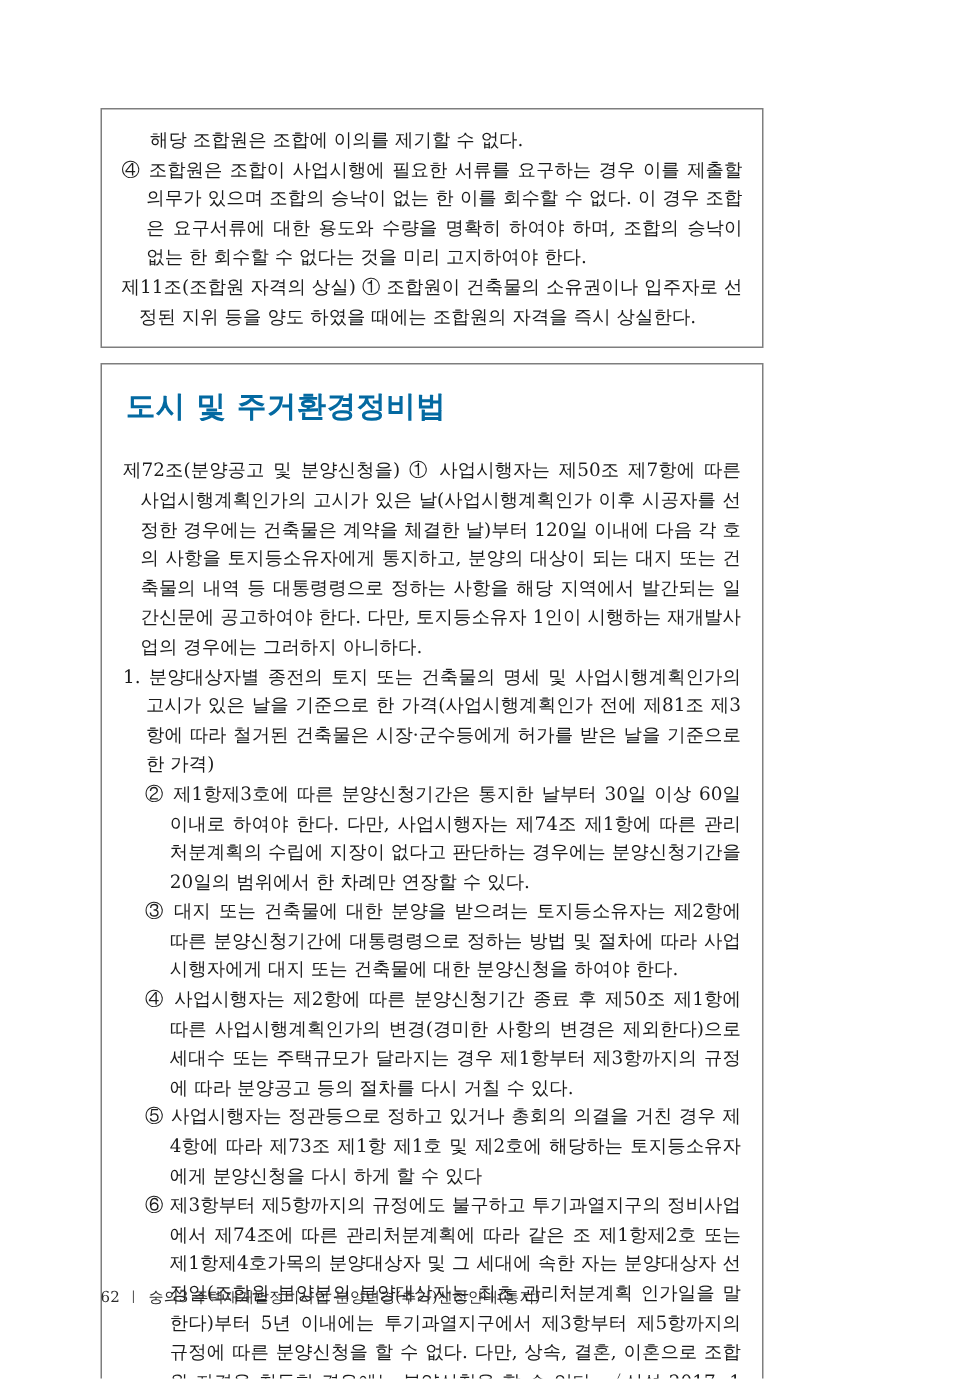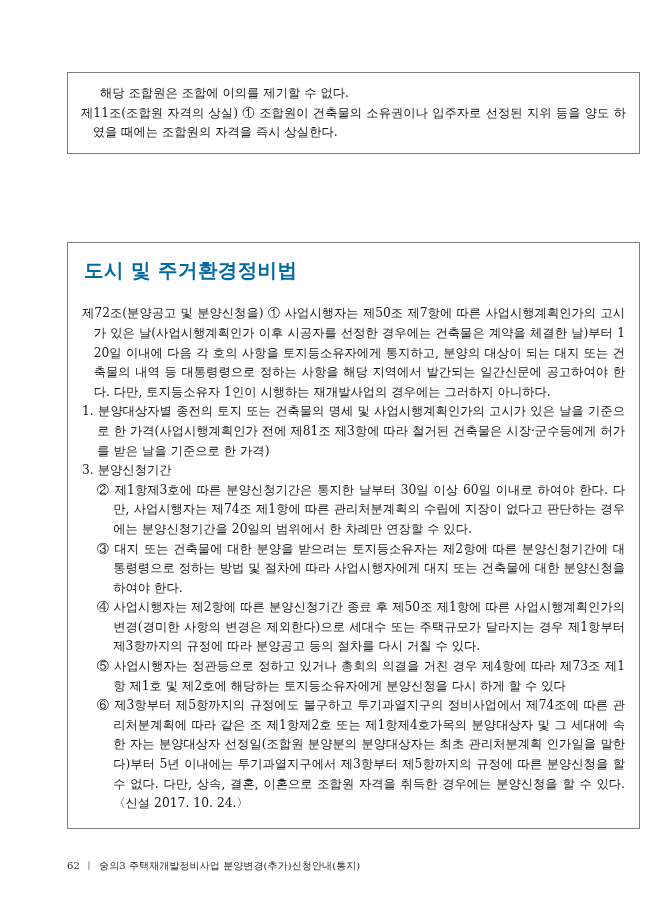--- a/index.html
+++ b/index.html
@@ -20,21 +20,21 @@
   .page {
     position: absolute;
     inset: 0;
     background: #ffffff;
   }
 
   
   .box {
     position: absolute;
     left: 67px;
-    width: 573px;            
+    width: 442px;            
     box-sizing: border-box;
     border: 1px solid #7e7e7e;
     background: #ffffff;
   }
 
   #box-top {
     top: 72px;
     padding: 11px 13px 10px 13px;
   }
 
@@ -111,36 +111,36 @@
 </style>
 </head>
 <body>
 
 <div class="page">
 
   <div class="box" id="box-top">
 
     <p class="para ind-body">해당 조합원은 조합에 이의를 제기할 수 없다.</p>
 
+    <p class="para ind-circle">④ 조합원은 조합이 사업시행에 필요한 서류를 요구하는 경우 이를 제출할 의무가 있으며 조합의 승낙이 없는 한 이를 회수할 수 없다. 이 경우 조합은 요구서류에 대한 용도와 수량을 명확히 하여야 하며, 조합의 승낙이 없는 한 회수할 수 없다는 것을 미리 고지하여야 한다.</p>
 
     <p class="para ind-article"><span class="bold">제11조(조합원 자격의 상실)</span><span> ① 조합원이 건축물의 소유권이나 입주자로 선정된 지위 등을 양도 하였을 때에는 조합원의 자격을 즉시 상실한다.</span></p>
 
 
   </div>
 
   <div class="box" id="box-bottom">
 
     <div class="law-heading">도시 및 주거환경정비법</div>
 
     <p class="para ind-article"><span class="bold">제72조(분양공고 및 분양신청을)</span><span> ① 사업시행자는 제50조 제7항에 따른 사업시행계획인가의 고시가 있은 날(사업시행계획인가 이후 시공자를 선정한 경우에는 건축물은 계약을 체결한 날)부터 120일 이내에 다음 각 호의 사항을 토지등소유자에게 통지하고, 분양의 대상이 되는 대지 또는 건축물의 내역 등 대통령령으로 정하는 사항을 해당 지역에서 발간되는 일간신문에 공고하여야 한다. 다만, 토지등소유자 1인이 시행하는 재개발사업의 경우에는 그러하지 아니하다.</span></p>
 
     <p class="para ind-num">1. 분양대상자별 종전의 토지 또는 건축물의 명세 및 사업시행계획인가의 고시가 있은 날을 기준으로 한 가격(사업시행계획인가 전에 제81조 제3항에 따라 철거된 건축물은 시장·군수등에게 허가를 받은 날을 기준으로 한 가격)</p>
 
 
-    <p class="para ind-num">3. 분양신청기간</p>
 
 
     <p class="para ind-circle-2">② 제1항제3호에 따른 분양신청기간은 통지한 날부터 30일 이상 60일 이내로 하여야 한다. 다만, 사업시행자는 제74조 제1항에 따른 관리처분계획의 수립에 지장이 없다고 판단하는 경우에는 분양신청기간을 20일의 범위에서 한 차례만 연장할 수 있다.</p>
 
     <p class="para ind-circle-2">③ 대지 또는 건축물에 대한 분양을 받으려는 토지등소유자는 제2항에 따른 분양신청기간에 대통령령으로 정하는 방법 및 절차에 따라 사업시행자에게 대지 또는 건축물에 대한 분양신청을 하여야 한다.</p>
 
     <p class="para ind-circle-2">④ 사업시행자는 제2항에 따른 분양신청기간 종료 후 제50조 제1항에 따른 사업시행계획인가의 변경(경미한 사항의 변경은 제외한다)으로 세대수 또는 주택규모가 달라지는 경우 제1항부터 제3항까지의 규정에 따라 분양공고 등의 절차를 다시 거칠 수 있다.</p>
 
     <p class="para ind-circle-2">⑤ 사업시행자는 정관등으로 정하고 있거나 총회의 의결을 거친 경우 제4항에 따라 제73조 제1항 제1호 및 제2호에 해당하는 토지등소유자에게 분양신청을 다시 하게 할 수 있다</p>
 

